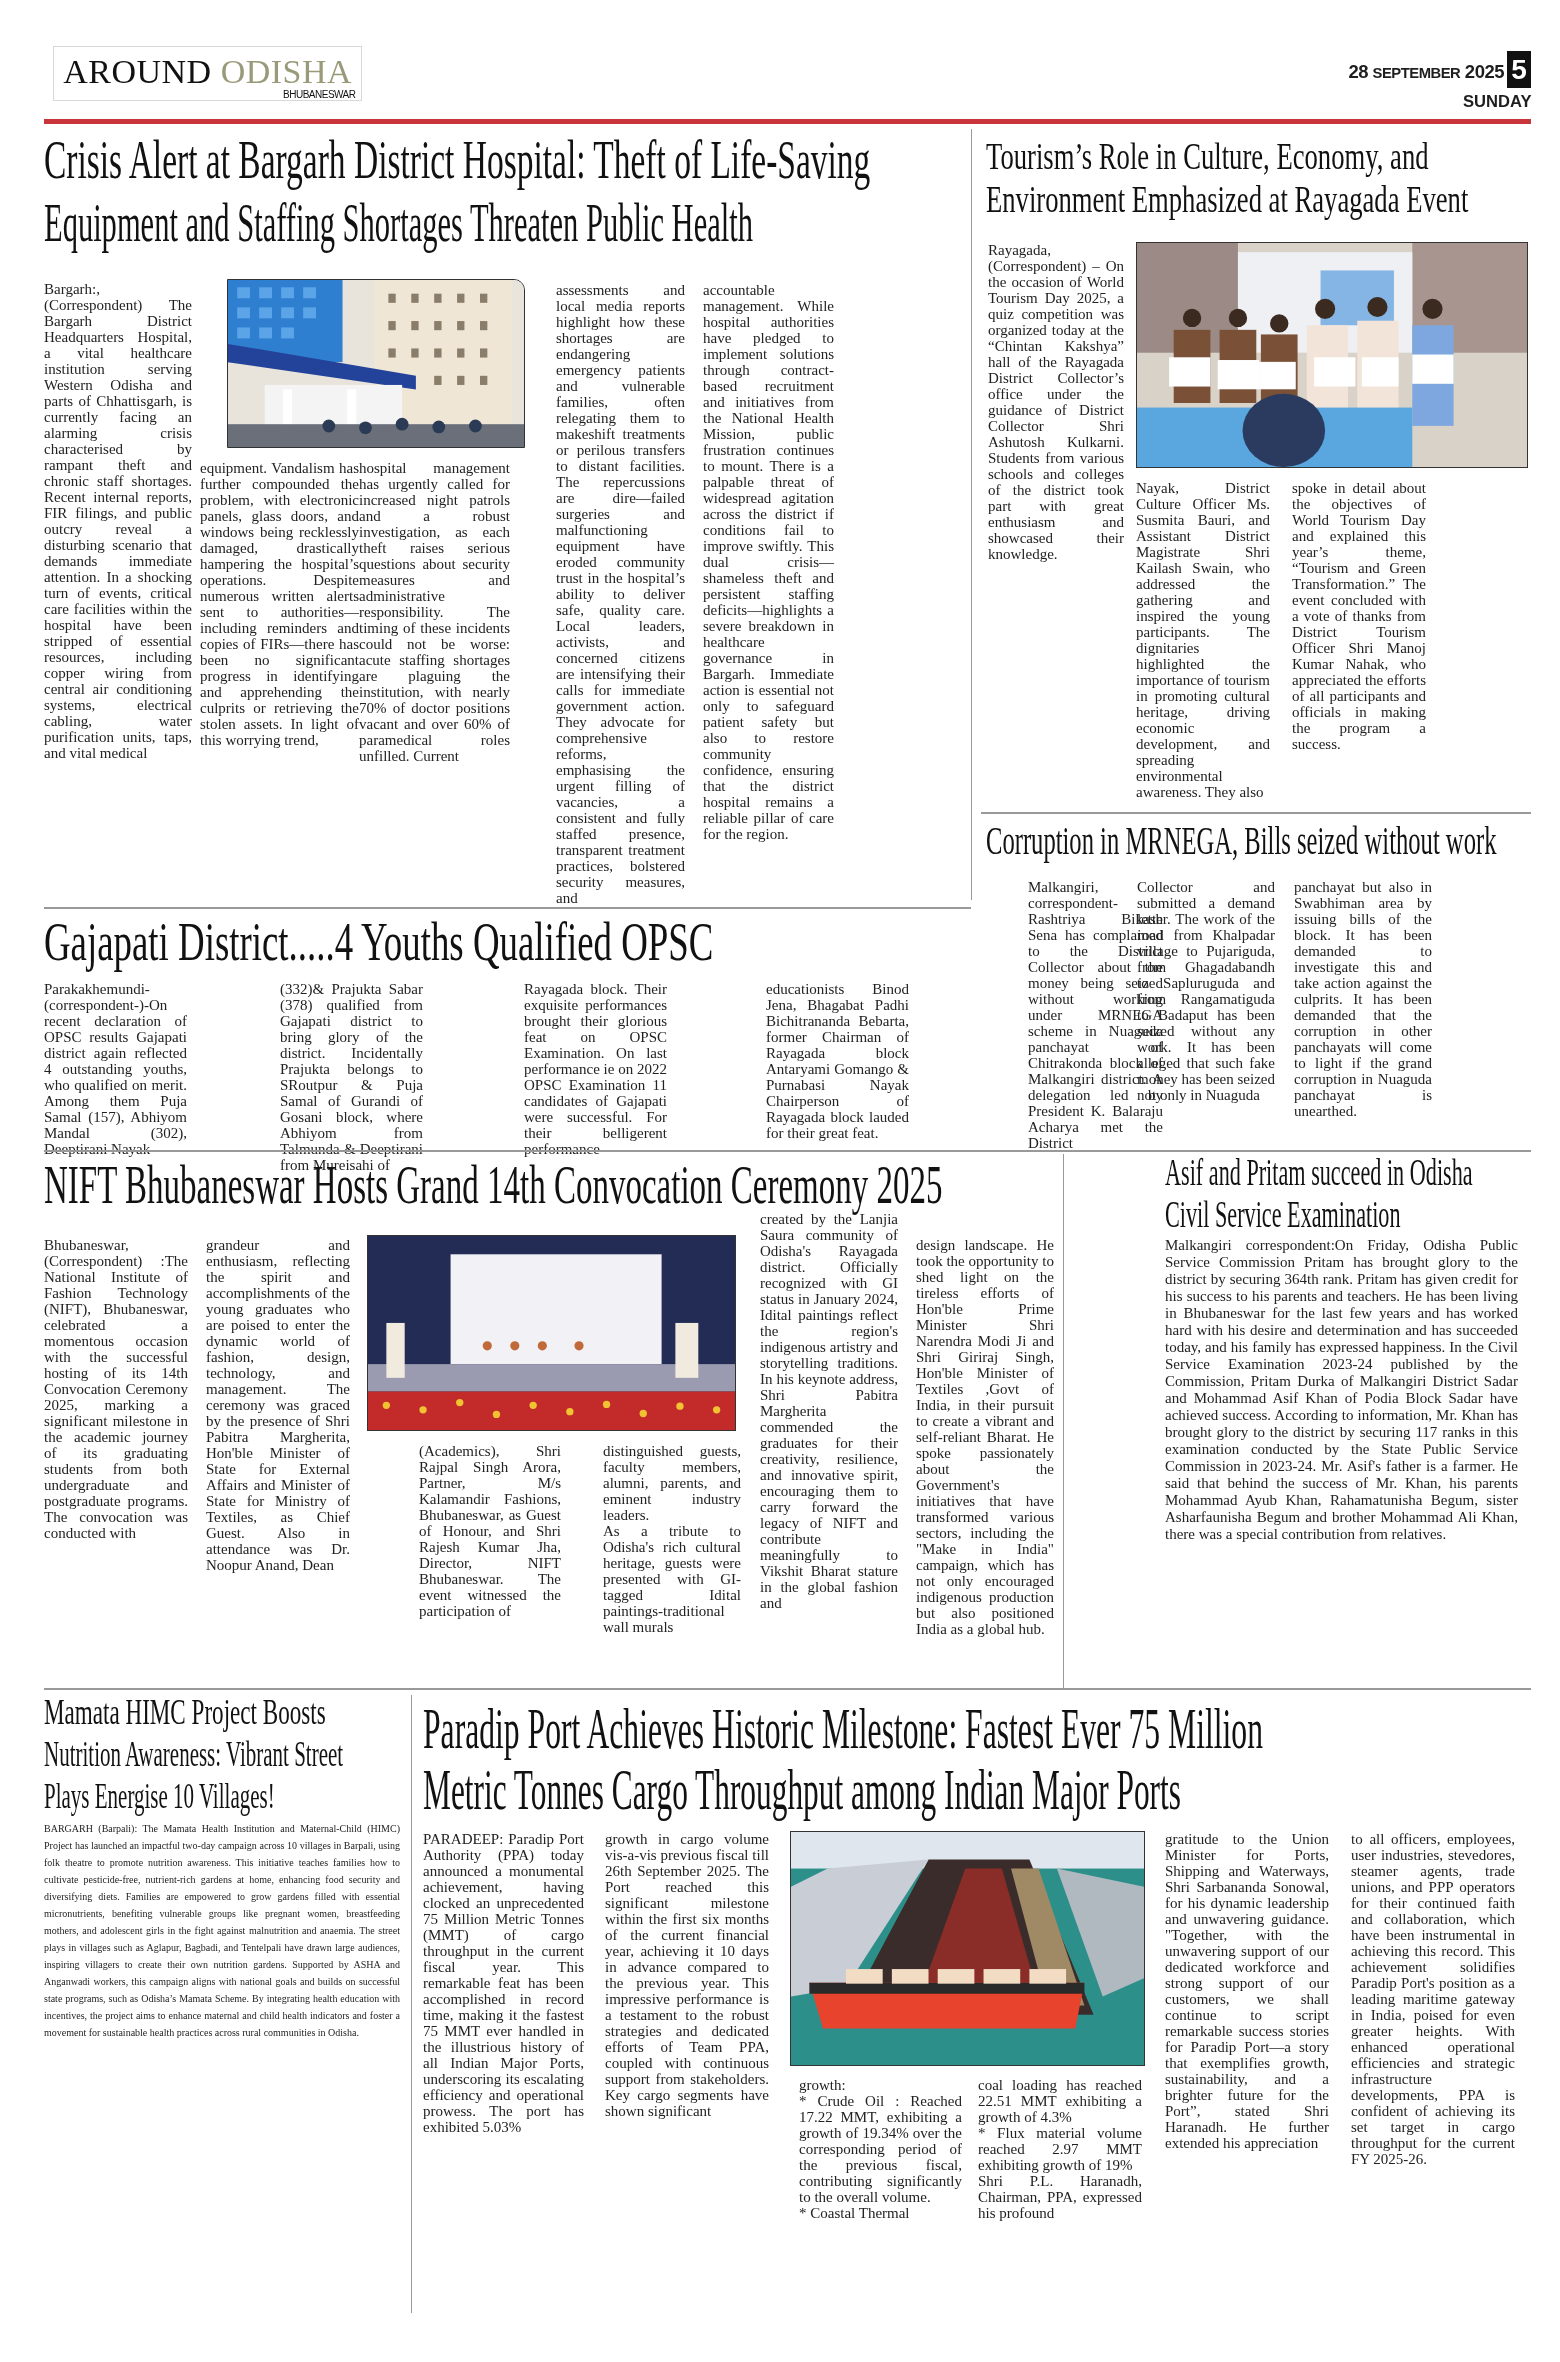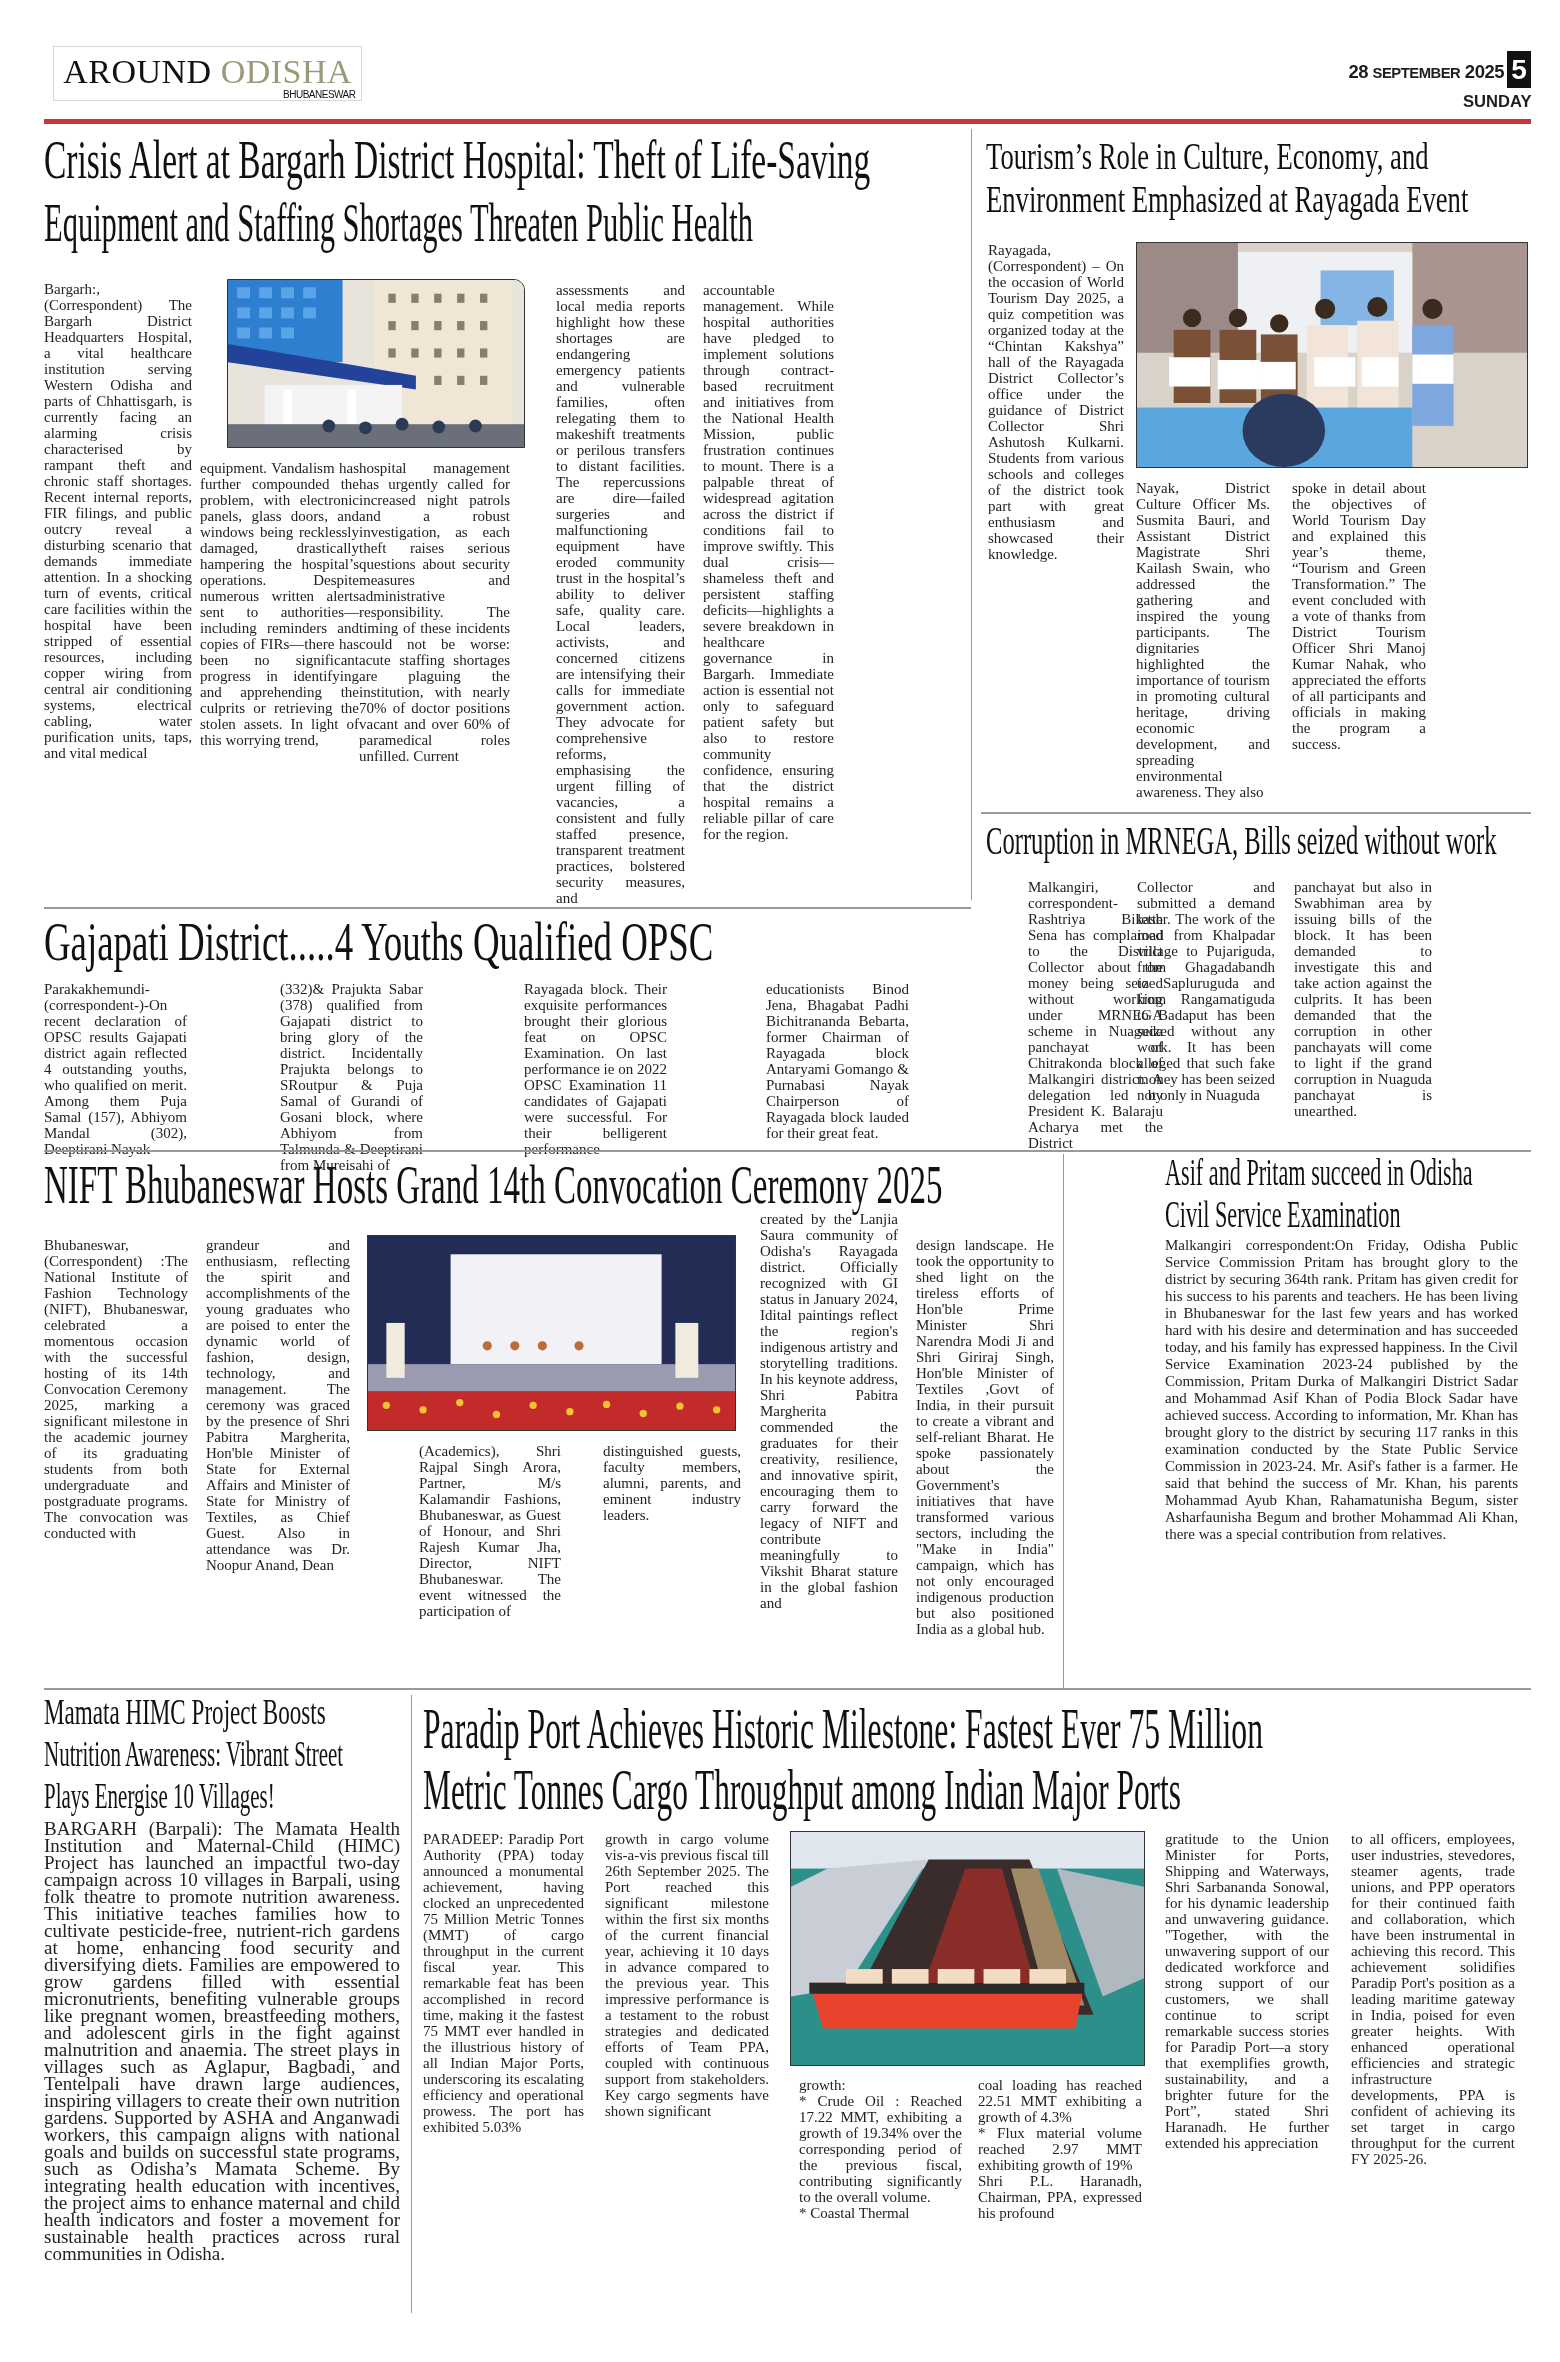--- a/index.html
+++ b/index.html
@@ -223,40 +223,41 @@
         <circle cx="340" cy="186" r="4"></circle>
         <circle cx="380" cy="190" r="4"></circle>
       </g>
   </svg>
 </div>
 <div class="abs col" style="left:419px;top:1443px;width:142px">
     <p>(Academics), Shri Rajpal Singh Arora, Partner, M/s Kalamandir Fashions, Bhubaneswar, as Guest of Honour, and Shri Rajesh Kumar Jha, Director, NIFT Bhubaneswar. The event witnessed the participation of</p>
   </div>
 <div class="abs col" style="left:603px;top:1443px;width:138px">
   <p>distinguished guests, faculty members, alumni, parents, and eminent industry leaders.</p>
+  <p>As a tribute to Odisha's rich cultural heritage, guests were presented with GI-tagged Idital paintings-traditional wall murals</p>
 </div>
 <div class="abs col" style="left:760px;top:1211px;width:138px">
     <p>created by the Lanjia Saura community of Odisha's Rayagada district. Officially recognized with GI status in January 2024, Idital paintings reflect the region's indigenous artistry and storytelling traditions. In his keynote address, Shri Pabitra Margherita commended the graduates for their creativity, resilience, and innovative spirit, encouraging them to carry forward the legacy of NIFT and contribute meaningfully to Vikshit Bharat stature in the global fashion and</p>
   </div>
 <div class="abs col" style="left:916px;top:1237px;width:138px">
     <p>design landscape. He took the opportunity to shed light on the tireless efforts of Hon'ble Prime Minister Shri Narendra Modi Ji and Shri Giriraj Singh, Hon'ble Minister of Textiles ,Govt of India, in their pursuit to create a vibrant and self-reliant Bharat. He spoke passionately about the Government's initiatives that have transformed various sectors, including the "Make in India" campaign, which has not only encouraged indigenous production but also positioned India as a global hub.</p>
   </div>
 <div class="abs vrule" style="left:1063px;top:1154px;height:535px"></div>
 
 <div class="abs hl" style="left:1165px;top:1154px;font-size:37px;transform:scaleX(0.6)">Asif and Pritam succeed in Odisha</div>
 <div class="abs hl" style="left:1165px;top:1196px;font-size:37px;transform:scaleX(0.6)">Civil Service Examination</div>
 <div class="abs col" style="left:1165px;top:1237px;width:353px;font-size:15px;line-height:17px">
     <p>Malkangiri correspondent:On Friday, Odisha Public Service Commission Pritam has brought glory to the district by securing 364th rank. Pritam has given credit for his success to his parents and teachers. He has been living in Bhubaneswar for the last few years and has worked hard with his desire and determination and has succeeded today, and his family has expressed happiness. In the Civil Service Examination 2023-24 published by the Commission, Pritam Durka of Malkangiri District Sadar and Mohammad Asif Khan of Podia Block Sadar have achieved success. According to information, Mr. Khan has brought glory to the district by securing 117 ranks in this examination conducted by the State Public Service Commission in 2023-24. Mr. Asif's father is a farmer.  He said that behind the success of Mr. Khan, his parents Mohammad Ayub Khan, Rahamatunisha Begum, sister Asharfaunisha Begum and brother Mohammad Ali Khan, there was a special contribution from relatives.</p>
   </div>
 <div class="abs hrule" style="left:44px;top:1688px;width:1487px"></div>
 
 <div class="abs hl" style="left:44px;top:1695px;font-size:35px;transform:scaleX(0.66)">Mamata HIMC Project Boosts</div>
 <div class="abs hl" style="left:44px;top:1737px;font-size:35px;transform:scaleX(0.6)">Nutrition Awareness: Vibrant Street</div>
 <div class="abs hl" style="left:44px;top:1779px;font-size:35px;transform:scaleX(0.6)">Plays Energise 10 Villages!</div>
-<div class="abs col" style="left:44px;top:1820px;width:356px;font-size:19px;line-height:17px">
+<div class="abs col" style="left:44px;top:1820px;width:356px;font-size:10px;line-height:17px">
     <p>BARGARH (Barpali): The Mamata Health Institution and Maternal-Child (HIMC) Project has launched an impactful two-day campaign across 10 villages in Barpali, using folk theatre to promote nutrition awareness. This initiative teaches families how to cultivate pesticide-free, nutrient-rich gardens at home, enhancing food security and diversifying diets. Families are empowered to grow gardens filled with essential micronutrients, benefiting vulnerable groups like pregnant women, breastfeeding mothers, and adolescent girls in the fight against malnutrition and anaemia. The street plays in villages such as Aglapur, Bagbadi, and Tentelpali have drawn large audiences, inspiring villagers to create their own nutrition gardens. Supported by ASHA and Anganwadi workers, this campaign aligns with national goals and builds on successful state programs, such as Odisha’s Mamata Scheme. By integrating health education with incentives, the project aims to enhance maternal and child health indicators and foster a movement for sustainable health practices across rural communities in Odisha.</p>
   </div>
 <div class="abs vrule" style="left:411px;top:1695px;height:618px"></div>
 
 <div class="abs hl" style="left:423px;top:1700px;font-size:57px;transform:scaleX(0.555)">Paradip Port Achieves Historic Milestone: Fastest Ever 75 Million</div>
 <div class="abs hl" style="left:423px;top:1761px;font-size:57px;transform:scaleX(0.55)">Metric Tonnes Cargo Throughput among Indian Major Ports</div>
 <div class="abs col" style="left:423px;top:1831px;width:161px">
     <p>PARADEEP: Paradip Port Authority (PPA) today announced a monumental achievement, having clocked an unprecedented 75 Million Metric Tonnes (MMT) of cargo throughput in the current fiscal year. This remarkable feat has been accomplished in record time, making it the fastest 75 MMT ever handled in the illustrious history of all Indian Major Ports, underscoring its escalating efficiency and operational prowess. The port has exhibited 5.03%</p>
   </div>
 <div class="abs col" style="left:605px;top:1831px;width:164px">

